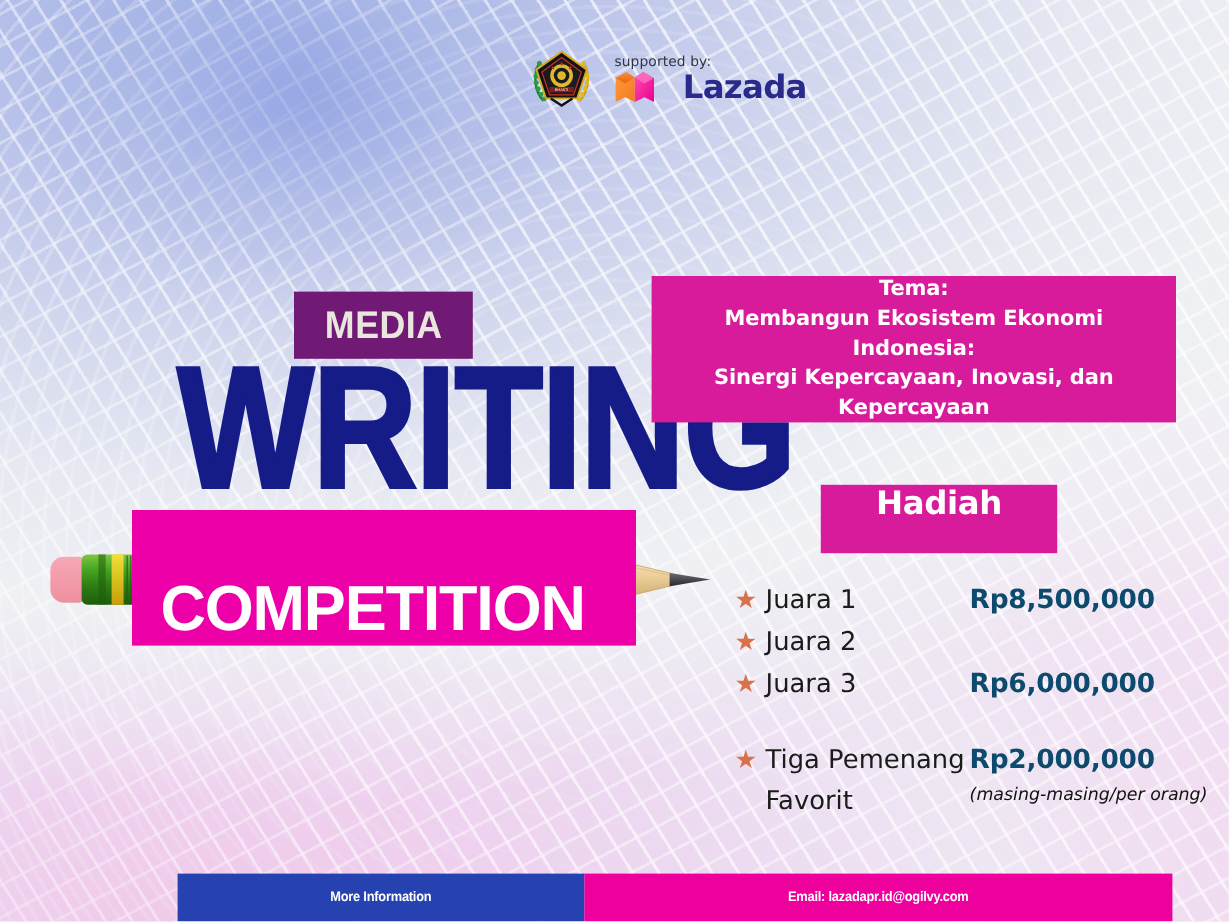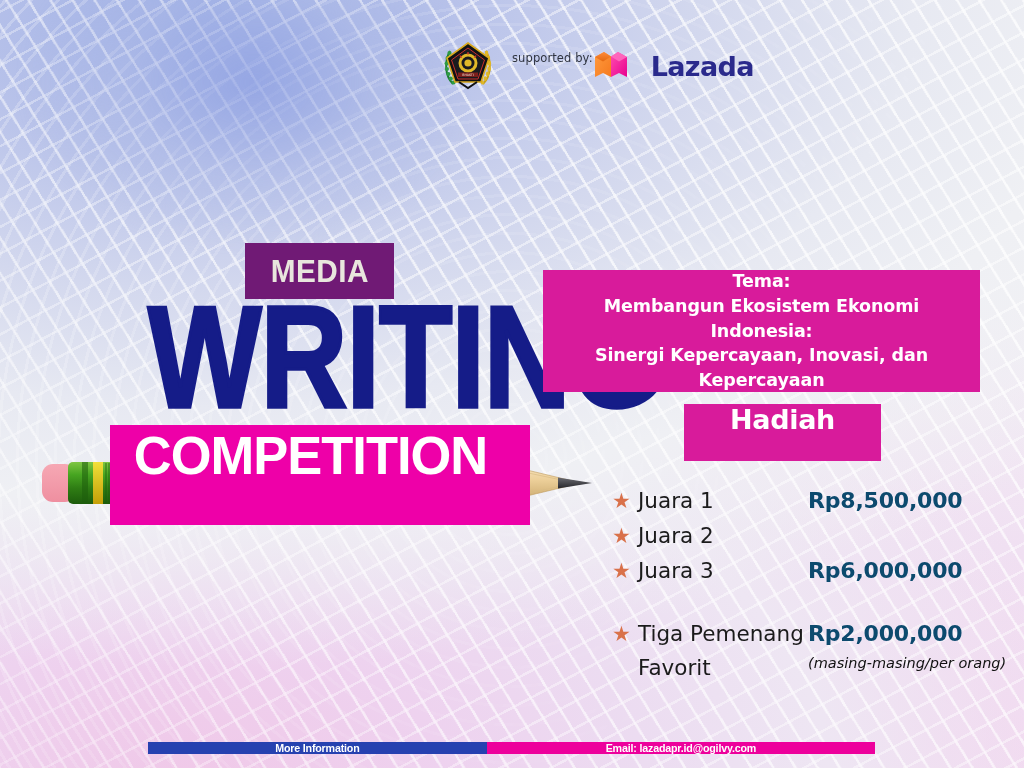--- a/index.html
+++ b/index.html
@@ -49,21 +49,21 @@
     background:radial-gradient(70% 70% at 55% 25%, rgba(142,160,226,.75) 0%, rgba(170,183,230,.45) 40%, transparent 72%);
     filter:blur(6px);
   }
 
   
   .logos{
     position:absolute;left:440px;top:38px;
     display:flex;align-items:center;gap:16px;
   }
   .seal{width:56px;height:56px;position:relative;flex:none;}
-  .supported-wrap{display:flex;flex-direction:row;gap:1px;}
+  .supported-wrap{display:flex;flex-direction:column;gap:1px;}
   .supported-by{
     font-size:11.5px;color:#2f3440;letter-spacing:.1px;
     font-family:"DejaVu Sans", sans-serif;
   }
   .lazada{display:flex;align-items:center;gap:23px;justify-content:flex-end;}
   .lazada-mark{width:34px;height:30px;flex:none;}
   .lazada-word{
     font-size:27px;font-weight:bold;color:#2a2a8c;
     letter-spacing:-.6px;line-height:1;
     font-family:"DejaVu Sans", sans-serif;
@@ -87,42 +87,42 @@
     font-size:124px;font-weight:bold;
     line-height:.86;letter-spacing:-1px;
     transform:scaleX(.97) scaleY(1.16);
     transform-origin:left top;
     font-family:"Liberation Sans Narrow","Liberation Sans", sans-serif;
     -webkit-text-stroke:3px #151c88;
     white-space:nowrap;
   }
   .comp-bar{
     position:absolute;left:110px;top:425px;
-    width:420px;height:100px;
+    width:420px;height:113px;
     background:#ee00a8;
-    display:flex;align-items:flex-start;
+    display:flex;align-items:flex-end;
   }
   .comp-text{
     color:#ffffff;font-size:53px;font-weight:bold;
     letter-spacing:-1px;margin-left:22px;
     transform:scaleX(.99);
     font-family:"Liberation Sans", sans-serif;
     white-space:nowrap;
   }
 
   
   .pencil{position:absolute;left:36px;top:443px;width:560px;height:80px;}
 
   
   .theme-box{
     position:absolute;left:543px;top:230px;
     width:437px;height:122px;
     background:#d81b9b;
     display:flex;flex-direction:column;align-items:center;justify-content:center;
-    padding:2px 8px;box-sizing:border-box;margin-top:40px;
+    padding:2px 8px;box-sizing:border-box;
   }
   .theme-line{
     color:#fff;font-size:17.5px;font-weight:bold;
     line-height:1.42;text-align:center;letter-spacing:-.1px;
     font-family:"DejaVu Sans", sans-serif;
   }
 
   
   .hadiah-box{
     position:absolute;left:684px;top:404px;
@@ -165,21 +165,21 @@
   .fav-note{
     position:absolute;left:196px;
     color:#111;font-size:14.5px;font-style:italic;
     font-family:"DejaVu Sans", sans-serif;
     white-space:nowrap;
   }
 
   
   .footer{
     position:absolute;left:148px;top:728px;
-    width:727px;height:40px;display:flex;align-items:center;
+    width:829px;height:40px;display:flex;
   }
   .footer-left{
     width:339px;background:#2641b0;
     display:flex;align-items:center;justify-content:center;
   }
   .footer-right{
     flex:1;background:#ed009c;
     display:flex;align-items:center;justify-content:center;
   }
   .footer-text{

